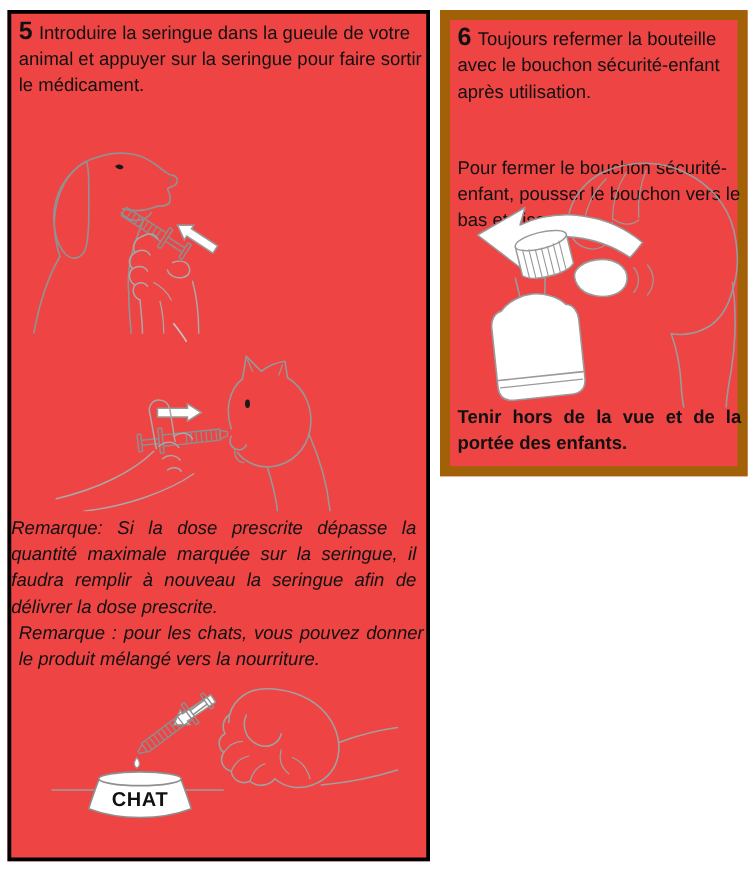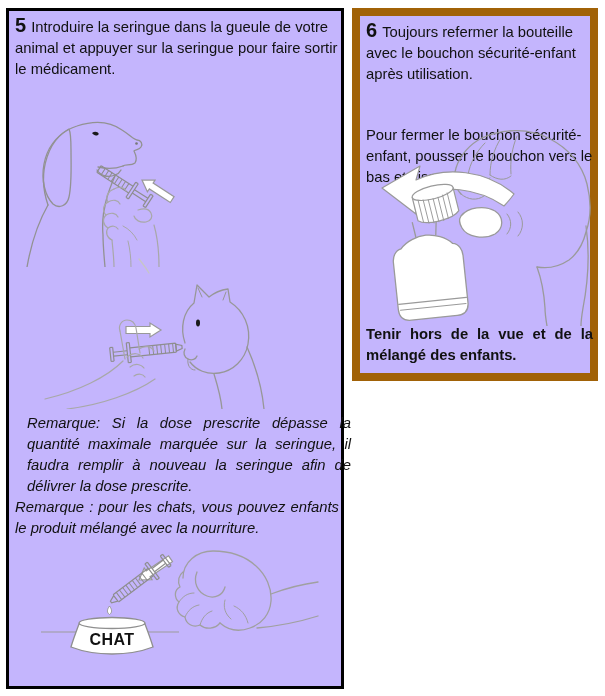--- a/index.html
+++ b/index.html
@@ -1,26 +1,26 @@
 <!DOCTYPE html>
 <html><head>
 <meta charset="utf-8">
 <style>
   html,body{margin:0;padding:0;background:#fff;}
   .page{position:relative;width:605px;height:696px;background:#fff;overflow:hidden;
         font-family:"Liberation Sans",sans-serif;color:#111;}
-  .panel{position:absolute;box-sizing:border-box;background:#c4b5fd;}
+  .panel{position:absolute;box-sizing:border-box;background:#ef4444;}
   .panel5{left:6px;top:8px;width:338px;height:681px;border:3px solid #000;}
   .panel6{left:352px;top:8px;width:246px;height:373px;border:8px solid #a16207;}
   .panel p{margin:0;position:absolute;font-size:14.8px;line-height:21px;}
   .stepnum{font-size:20px;font-weight:700;margin-right:5px;}
   .p5-para{left:6px;top:4px;width:324px;}
   .p5-para2{left:6px;top:67px;width:324px;}
   .remark{font-style:italic;text-align:justify;}
-  .p5-remark1{left:18px;top:402px;width:324px;}
+  .p5-remark1{left:0;top:402px;width:324px;}
   .p5-remark2{left:6px;top:486px;width:324px;}
   .p6-para{left:6px;top:4px;width:228px;}
   .p6-para2{left:6px;top:109px;width:228px;}
   .p6-warning{left:6px;top:308px;width:227px;font-weight:700;text-align:justify;}
   figure{margin:0;position:absolute;text-align:center;}
   .fig-dog{left:2px;top:102px;}
   .fig-cat{left:26px;top:246px;}
   .fig-bowl{left:20px;top:533px;}
   .fig-bottle{left:4px;top:110px;}
   svg{display:block;}
@@ -96,21 +96,21 @@
           <path d="M85,74 L90,102"></path>
           <path d="M92,100 C98,95 105,96 108,101 M95,110 C100,106 106,107 109,111 M99,119 C103,116 108,117 110,120"></path>
           <path d="M104,92 C110,88 116,89 119,94"></path>
           <path d="M88,104 C72,120 44,134 10,142 M120,122 C100,136 66,148 32,152"></path>
         </g>
       </svg>
     </figure>
 
     <p class="remark p5-remark1">Remarque: Si la dose prescrite dépasse la quantité maximale marquée sur la seringue, il faudra remplir à nouveau la seringue afin de délivrer la dose prescrite.</p>
 
-    <p class="remark p5-remark2">Remarque : pour les chats, vous pouvez enfants le produit mélangé avec la nourriture.</p>
+    <p class="remark p5-remark2">Remarque : pour les chats, vous pouvez donner le produit mélangé vers la nourriture.</p>
 
     <figure class="fig-bowl">
       <svg width="290" height="136" viewBox="0 0 290 136">
         <path d="M12,88 L150,88" stroke="#9c9c9c" stroke-width="1.2"></path>
         <g stroke="#a0a0a0" fill="none" stroke-width="1.3" stroke-linecap="round" stroke-linejoin="round">
           <path d="M154,34 C154,18 168,7 184,7 C200,7 216,12 227,22 C237,31 243,44 242,57 C241,70 233,80 221,84 C210,88 199,86 191,79"></path>
           <path d="M191,79 C186,85 177,86 171,81 C164,84 157,80 156,73 C149,71 146,64 150,58 C145,54 145,46 151,43 C148,37 150,31 154,28"></path>
           <path d="M171,81 C173,74 177,69 183,67 M156,73 C159,66 164,62 170,61 M150,58 C154,52 159,49 165,49" stroke-width="1"></path>
           <path d="M168,28 C164,38 168,48 178,52 C186,55 194,51 196,43"></path>
           <path d="M205,62 C212,65 217,71 219,79 M196,56 C194,63 196,70 202,75" stroke-width="1"></path>
@@ -164,17 +164,17 @@
           <ellipse cx="72" cy="66" rx="21" ry="6.5" fill="#fff"></ellipse>
           <path d="M56,70 L56,93 M61,71 L61,95 M66,72 L66,96 M71,72 L71,96 M76,72 L76,96 M81,71 L81,95 M86,70 L86,93" fill="none" stroke-width="0.9"></path>
         </g>
         <g stroke="#9a9a9a" stroke-width="1.3" stroke-linecap="round" stroke-linejoin="round">
           <path d="M97,90 C104,81 121,79 131,85 C140,91 140,102 131,108 C120,114 103,111 98,102 C95,97 95,93 97,90 Z" fill="#fff"></path>
           <path d="M143,88 C148,94 148,102 143,108 M154,86 C160,93 160,103 154,110" fill="none" stroke-width="1"></path>
         </g>
       </svg>
     </figure>
 
-    <p class="p6-warning">Tenir hors de la vue et de la mélangé des enfants.</p>
+    <p class="p6-warning">Tenir hors de la vue et de la portée des enfants.</p>
 
   </section>
 
 </div>
 
 </body></html>

